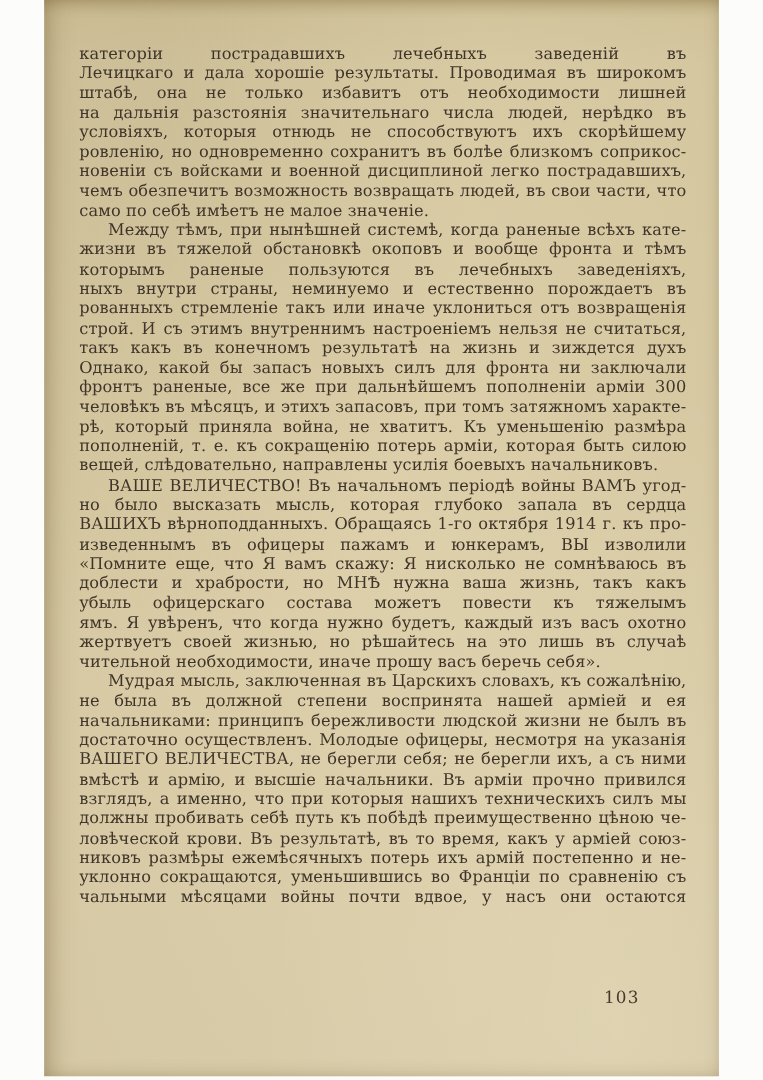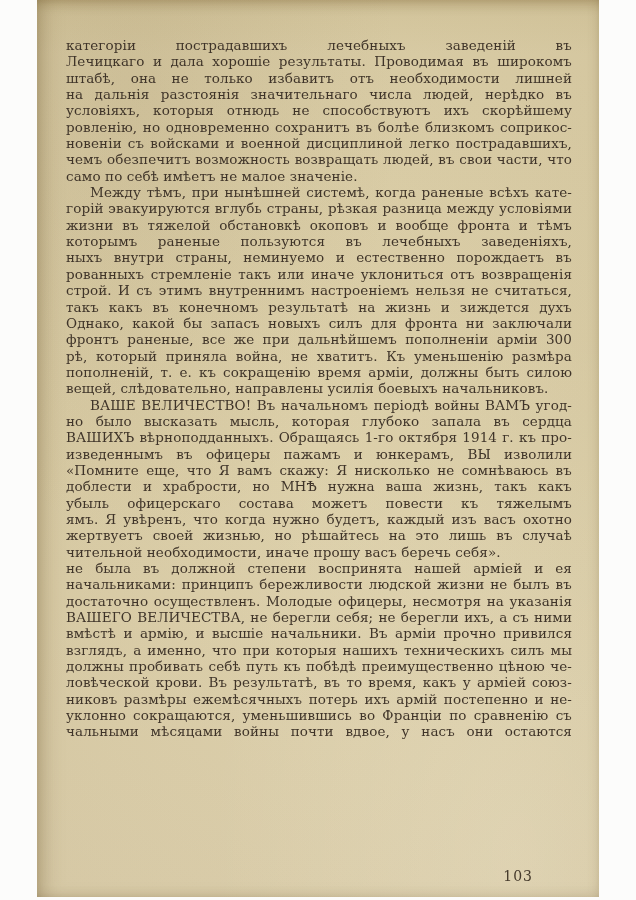--- a/index.html
+++ b/index.html
@@ -66,21 +66,21 @@
   }
   .line.last {
     text-align: left;
     text-align-last: left;
   }
   .line.indent {
     text-indent: 24px;
   }
   .page-number {
     position: absolute;
-    top: 868px;
+    top: 824px;
     left: 439px;
     width: 57px;
     text-align: right;
     color: #453a2c;
     font-size: 14px;
     letter-spacing: 1px;
     z-index: 2;
   }
 </style>
 </head>
@@ -92,42 +92,43 @@
         <div class="line">категоріи пострадавшихъ лечебныхъ заведеній въ непосредственномъ</div>
         <div class="line">Лечицкаго и дала хорошіе результаты. Проводимая въ широкомъ мас-</div>
         <div class="line">штабѣ, она не только избавитъ отъ необходимости лишней переброски</div>
         <div class="line">на дальнія разстоянія значительнаго числа людей, нерѣдко въ такихъ</div>
         <div class="line">условіяхъ, которыя отнюдь не способствуютъ ихъ скорѣйшему выздо-</div>
         <div class="line">ровленію, но одновременно сохранитъ въ болѣе близкомъ соприкос-</div>
         <div class="line">новеніи съ войсками и военной дисциплиной легко пострадавшихъ, при-</div>
         <div class="line">чемъ обезпечитъ возможность возвращать людей, въ свои части, что</div>
         <div class="line last">само по себѣ имѣетъ не малое значеніе.</div>
         <div class="line indent">Между тѣмъ, при нынѣшней системѣ, когда раненые всѣхъ кате-</div>
-        <div class="line">горій эвакуируются вглубь страны, рѣзкая разница между условіями</div>
         <div class="line">жизни въ тяжелой обстановкѣ окоповъ и вообще фронта и тѣмъ уютомъ,</div>
         <div class="line">которымъ раненые пользуются въ лечебныхъ заведеніяхъ, расположен-</div>
         <div class="line">ныхъ внутри страны, неминуемо и естественно порождаетъ въ эвакуи-</div>
         <div class="line">рованныхъ стремленіе такъ или иначе уклониться отъ возвращенія въ</div>
         <div class="line">строй. И съ этимъ внутреннимъ настроеніемъ нельзя не считаться,</div>
         <div class="line">такъ какъ въ конечномъ результатѣ на жизнь и зиждется духъ арміи.</div>
         <div class="line">Однако, какой бы запасъ новыхъ силъ для фронта ни заключали наши</div>
         <div class="line">фронтъ раненые, все же при дальнѣйшемъ пополненіи арміи 300 тыс.</div>
+        <div class="line">человѣкъ въ мѣсяцъ, и этихъ запасовъ, при томъ затяжномъ характе-</div>
         <div class="line">рѣ, который приняла война, не хватитъ. Къ уменьшенію размѣра этихъ</div>
-        <div class="line">пополненій, т. е. къ сокращенію время арміи, должны быть силою</div>
+        <div class="line">пополненій, т. е. къ сокращенію потерь арміи, которая быть силою</div>
         <div class="line last">вещей, слѣдовательно, направлены усилія боевыхъ начальниковъ.</div>
         <div class="line indent">ВАШЕ ВЕЛИЧЕСТВО! Въ начальномъ періодѣ войны ВАМЪ угод-</div>
         <div class="line">но было высказать мысль, которая глубоко запала въ сердца многихъ</div>
         <div class="line">ВАШИХЪ вѣрноподданныхъ. Обращаясь 1-го октября 1914 г. къ про-</div>
         <div class="line">изведеннымъ въ офицеры пажамъ и юнкерамъ, ВЫ изволили сказать:</div>
         <div class="line">«Помните еще, что Я вамъ скажу: Я нисколько не сомнѣваюсь въ вашей</div>
         <div class="line">доблести и храбрости, но МНѢ нужна ваша жизнь, такъ какъ напрасная</div>
         <div class="line">убыль офицерскаго состава можетъ повести къ тяжелымъ послѣдстві-</div>
         <div class="line">ямъ. Я увѣренъ, что когда нужно будетъ, каждый изъ васъ охотно по-</div>
         <div class="line">жертвуетъ своей жизнью, но рѣшайтесь на это лишь въ случаѣ исклю-</div>
         <div class="line last">чительной необходимости, иначе прошу васъ беречь себя».</div>
+        <div class="line indent">Мудрая мысль, заключенная въ Царскихъ словахъ, къ сожалѣнію,</div>
         <div class="line">не была въ должной степени воспринята нашей арміей и ея частными</div>
         <div class="line">начальниками: принципъ бережливости людской жизни не былъ въ ней</div>
         <div class="line">достаточно осуществленъ. Молодые офицеры, несмотря на указанія</div>
         <div class="line">ВАШЕГО ВЕЛИЧЕСТВА, не берегли себя; не берегли ихъ, а съ ними</div>
         <div class="line">вмѣстѣ и армію, и высшіе начальники. Въ арміи прочно привился иной</div>
         <div class="line">взглядъ, а именно, что при которыя нашихъ техническихъ силъ мы</div>
         <div class="line">должны пробивать себѣ путь къ побѣдѣ преимущественно цѣною че-</div>
         <div class="line">ловѣческой крови. Въ результатѣ, въ то время, какъ у арміей союз-</div>
         <div class="line">никовъ размѣры ежемѣсячныхъ потерь ихъ армій постепенно и не-</div>
         <div class="line">уклонно сокращаются, уменьшившись во Франціи по сравненію съ на-</div>

